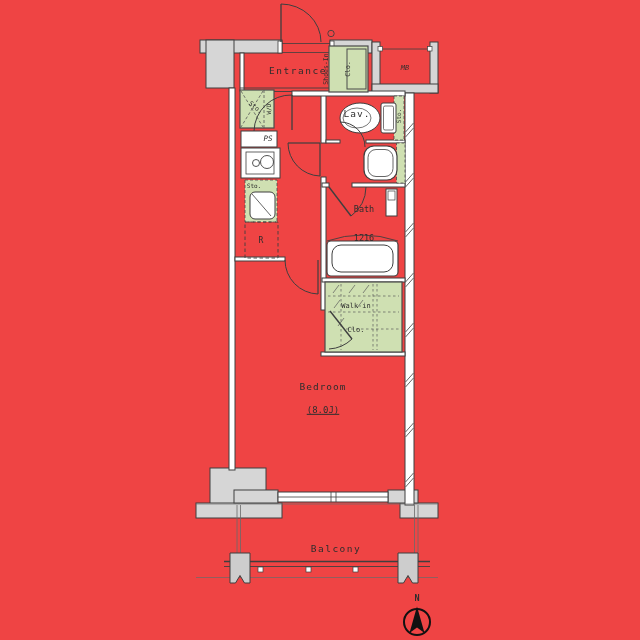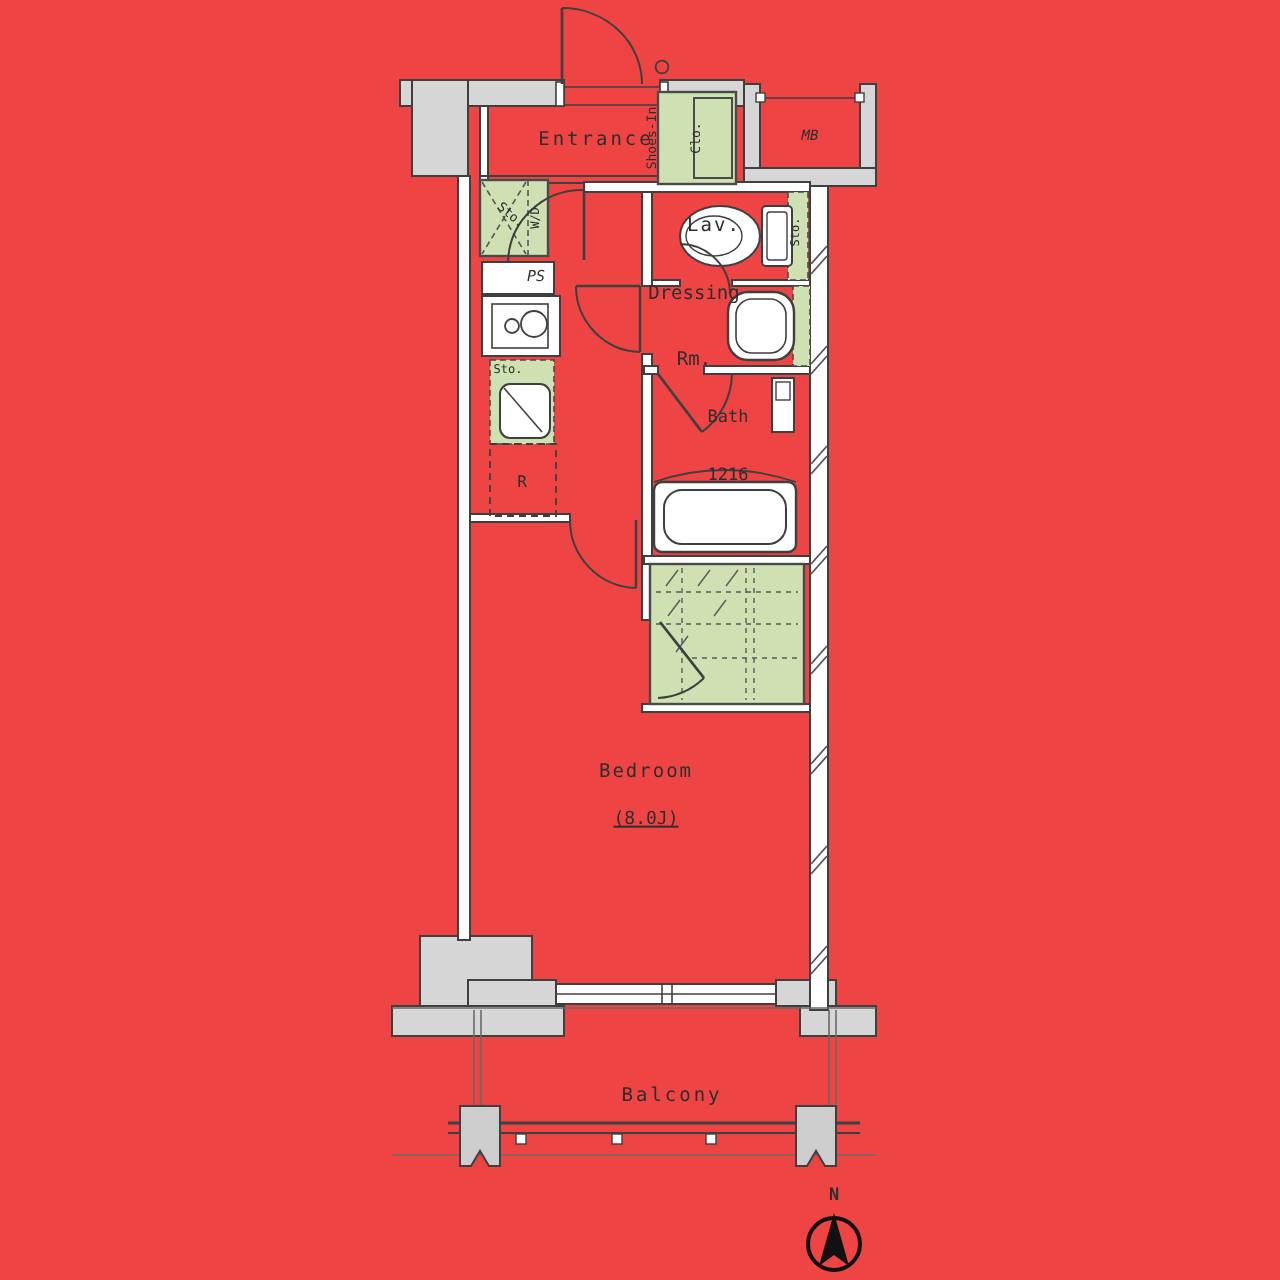--- a/index.html
+++ b/index.html
@@ -228,30 +228,30 @@
   <div class="label" style="left:268px;top:139px;font-size:7.5px;font-style:italic;">PS</div>
 
   <div class="label" style="left:254px;top:186px;font-size:6px;">Sto.</div>
 
   <div class="label" style="left:261px;top:241px;font-size:8px;">R</div>
 
   <div class="label" style="left:357px;top:114px;font-size:9.5px;letter-spacing:1px;">Lav.</div>
 
   <div class="label v" style="left:399px;top:116px;font-size:6px;">Sto.</div>
 
-  <div class="label twoline" style="left:347px;top:164px;font-size:9.5px;">
-    <span>Dressing</span>
-    <span>Rm.</span>
-  </div>
 
   <div class="label twoline" style="left:364px;top:224px;font-size:8.5px;">
     <span>Bath</span>
     <span>1216</span>
   </div>
 
+  <div class="label twoline" style="left:356px;top:318px;font-size:7px;">
+    <span>Walk-in</span>
+    <span>Clo.</span>
+  </div>
 
   <div class="label" style="left:323px;top:387px;font-size:9.5px;letter-spacing:1px;">Bedroom</div>
 
   <div class="label" style="left:323px;top:410px;font-size:9px;text-decoration:underline;">(8.0J)</div>
 
   <div class="label" style="left:336px;top:549px;font-size:9.5px;letter-spacing:1.5px;">Balcony</div>
 
   <div class="label" style="left:417px;top:599px;font-size:8.5px;font-weight:bold;">N</div>
 
 </div>

